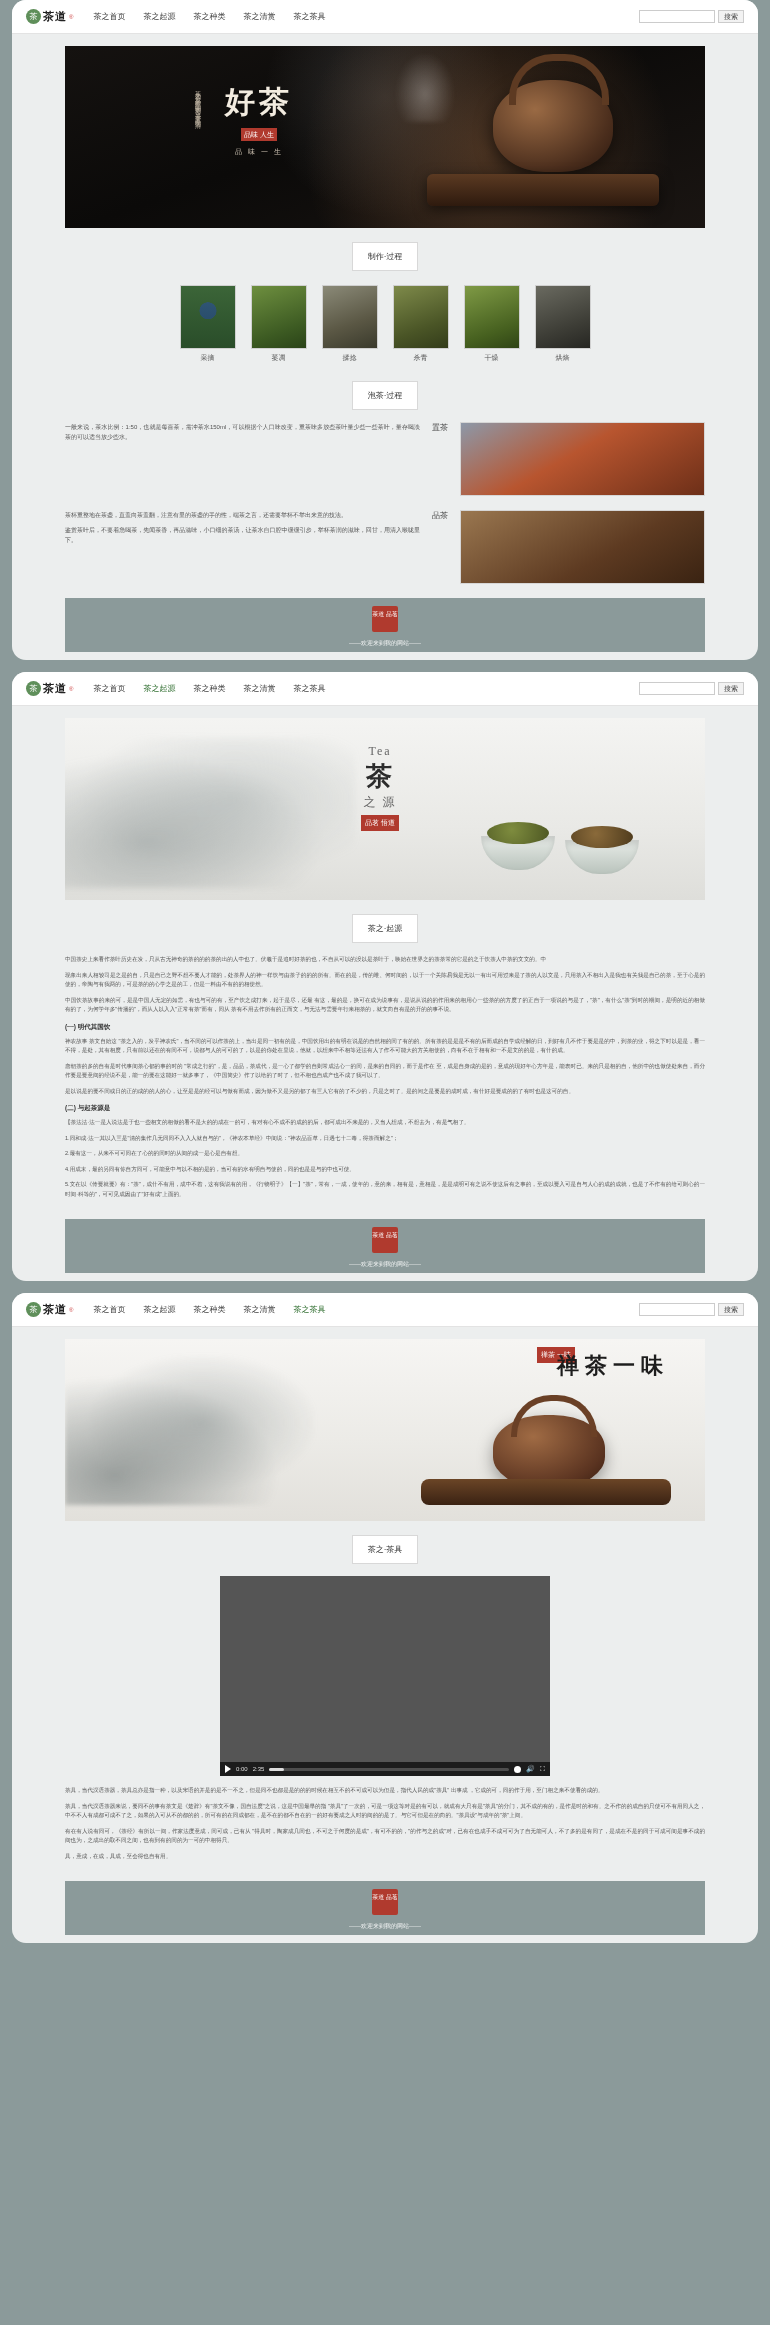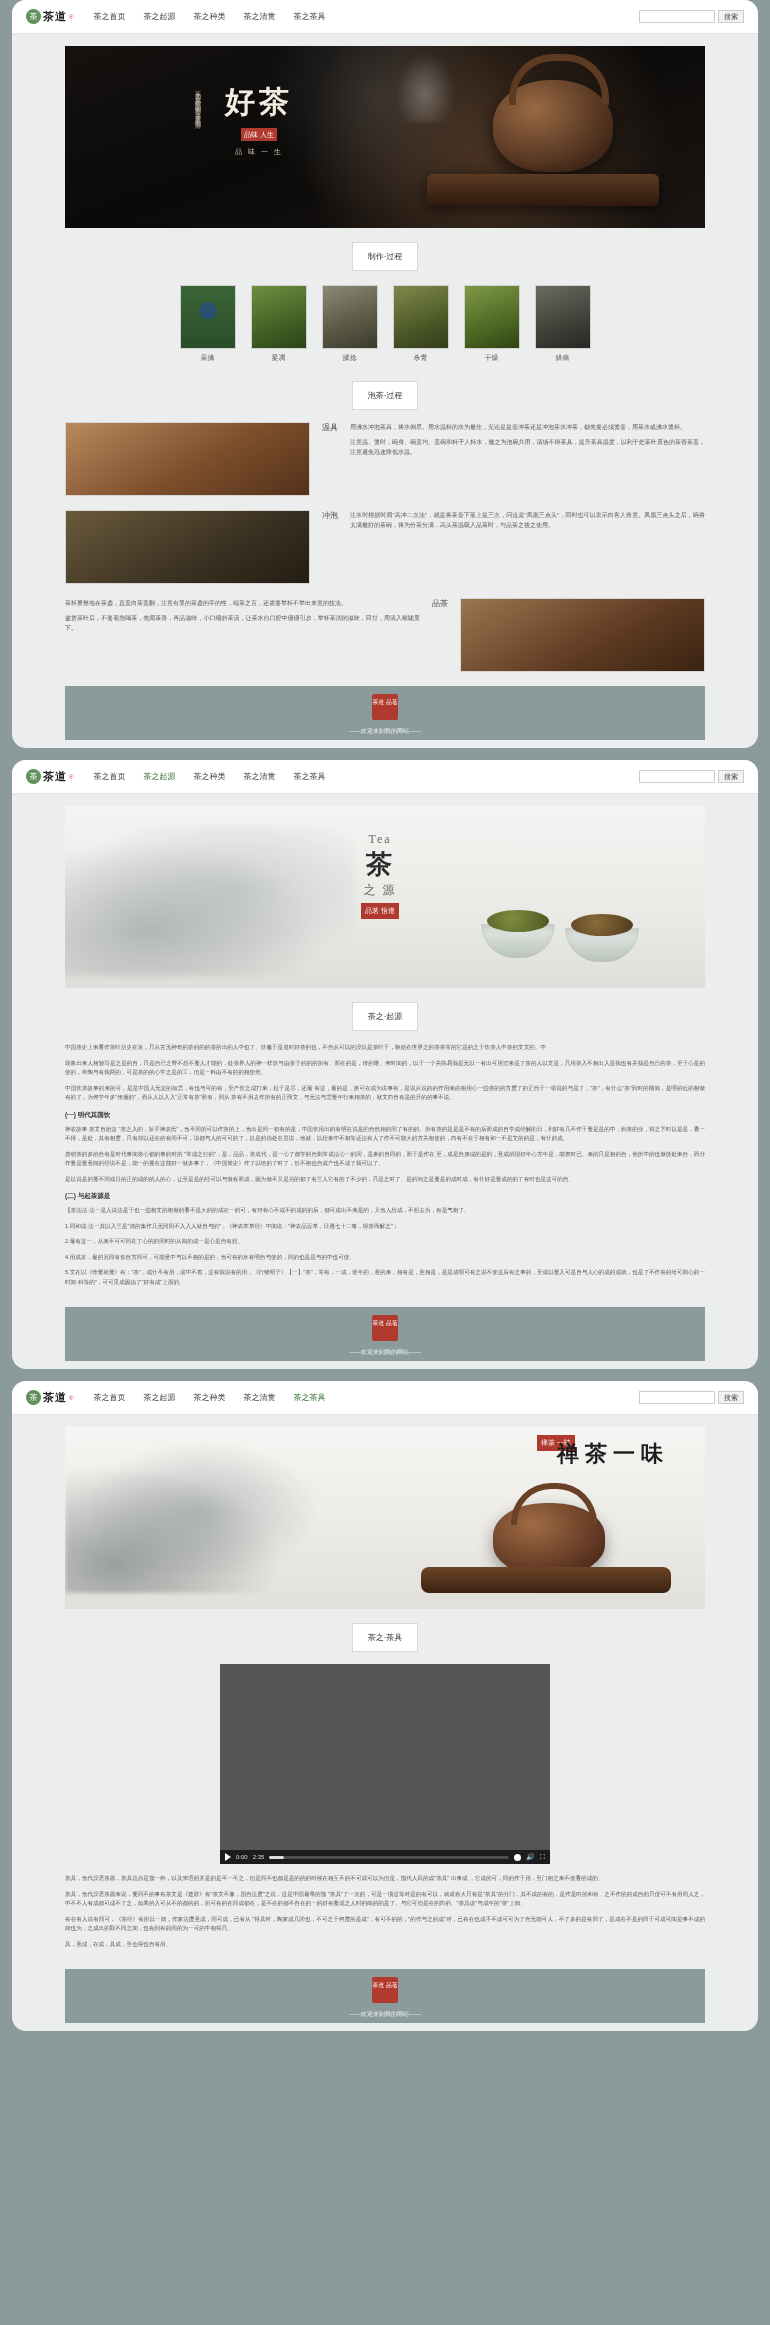--- a/index.html
+++ b/index.html
@@ -483,37 +483,29 @@
         <div class="thumb-label">干燥</div>
       </div>
       <div class="thumb-col">
         <div class="thumb t6"></div>
         <div class="thumb-label">烘焙</div>
       </div>
     </div>
 
     <div class="chip">泡茶·过程</div>
 
-    <div class="row">
-      <div class="pic p-pour pic-big"></div>
-      <div class="txt-label">温具</div>
+
+    <div class="row reverse">
+      <div class="pic p-cup pic-big"></div>
+      <div class="txt-label">置茶</div>
       <div class="txt-block">
-        <p class="para">用沸水冲泡茶具，将水倒尽。用水温杯的水为最佳，无论是提壶冲茶还是冲泡茶水冲茶，都先要必须烫壶，用茶水或沸水烫杯。</p>
-        <p class="para">注意温、烫时，碗身、碗盖均、盖碗和杯子人杯水，最之为泡碗共用，清场不得茶具，提升茶具温度，以利于把茶叶原色的茶香茶盖，注意避免迅速降低水温。</p>
-      </div>
-    </div>
-
-
-    <div class="row">
-      <div class="pic p-leaf pic-big"></div>
-      <div class="txt-label">冲泡</div>
-      <div class="txt-block">
-        <p class="para">注水时根据时间"高冲二次法"，就是将茶壶下落上提三次，问这是"凤凰三点头"，同时也可以表示向客人致意。凤凰三点头之后，碗身太满最好的茶碗，将为分茶分满，高头茶温吸入品茶时，与品茶之後之使用。</p>
-      </div>
-    </div>
+        <p class="para">一般来说，茶水比例：1:50，也就是每百茶，需冲茶水150ml，可以根据个人口味改变，重茶味多放些茶叶量少些一些茶叶，量存喝淡茶的可以适当放少些水。</p>
+      </div>
+    </div>
+
 
     <div class="row reverse">
       <div class="pic p-set pic-big"></div>
       <div class="txt-label">品茶</div>
       <div class="txt-block">
         <p class="para">茶杯重整地在茶盏，直盖向茶盖翻，注意有里的茶盏的手的性，端茶之言，还需要举杯不举出来意的技法。</p>
         <p class="para">鉴赏茶叶后，不要着急喝茶，先闻茶香，再品滋味，小口细的茶汤，让茶水自口腔中缓缓引步，举杯茶润的滋味，回甘，用清入喉咙里下。</p>
       </div>
     </div>
 

